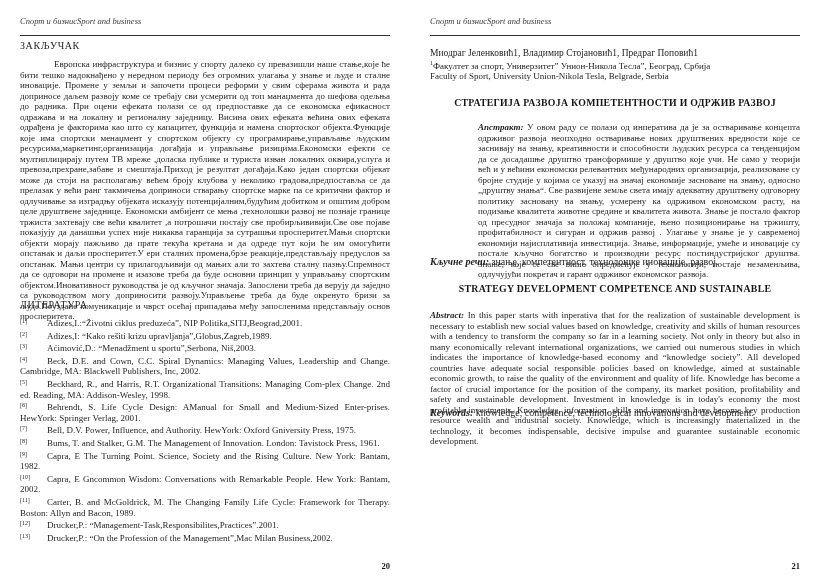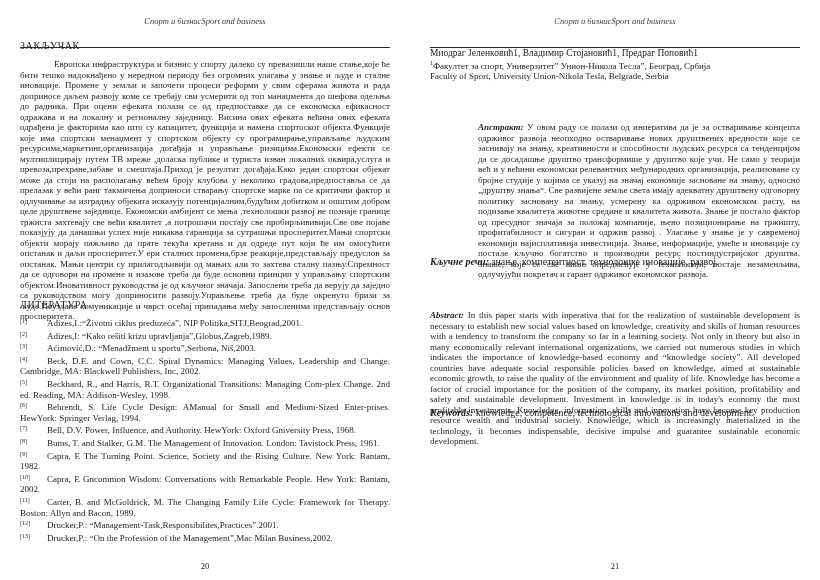--- a/index.html
+++ b/index.html
@@ -8,23 +8,23 @@
     font-family:"Liberation Serif", serif; color:#232323;
     -webkit-font-smoothing:antialiased;
   }
   .sheet { position:relative; width:820px; height:580px; background:#fff; }
   .page { position:absolute; top:0; width:370px; height:580px; }
   #left-page  { left:20px; }
   #right-page { left:430px; }
 
   .page-header {
     position:absolute; top:16px; left:0; right:0;
-    display:flex; justify-content:center; align-items:flex-end;
+    display:flex; justify-content:flex-start; align-items:flex-end;
     font-style:italic; font-size:8.5px; color:#3a3a3a;
-    border-bottom:1px solid #2e2e2e; padding-bottom:21px;
+    border-bottom:1px solid #2e2e2e; padding-bottom:9px;
   }
 
   .section-heading {
     position:absolute; left:0;
     font-size:10px; letter-spacing:0.6px; color:#1e1e1e;text-align:center;
   }
 
   .body-text {
     position:absolute; left:0; right:0;
     font-size:9px; line-height:10.5px; text-align:justify; color:#1f1f1f;
@@ -43,22 +43,22 @@
   .paper-title {
     position:absolute; left:0; right:0; text-align:center;
     font-size:9.8px; font-weight:bold; letter-spacing:0.3px; color:#161616;
   }
 
   .lbl { font-weight:bold; font-style:italic; }
 
   .keywords-line { position:absolute; left:0; right:0; font-size:10px; line-height:10.5px; color:#1f1f1f; }
 
   .page-number {
-    position:absolute; bottom:9px; left:0; right:0; text-align:center;
-    font-size:8.5px; font-weight:normal; color:#1a1a1a;
+    position:absolute; bottom:9px; left:0; right:0; text-align:right;
+    font-size:8.5px; font-weight:bold; color:#1a1a1a;
   }
 </style>
 </head>
 <body>
 
 <div class="sheet">
 
   <div class="page" id="left-page">
 
     <div class="page-header">
@@ -71,22 +71,22 @@
     <div class="body-text indent" style="top:59px;">Европска инфраструктура и бизнис у спорту далеко су превазишли наше стање,које ће бити тешко надокнађено у нередном периоду без огромних улагања у знање и људе и сталне иновације. Промене у земљи и започети процеси реформи у свим сферама живота и рада доприносе даљем развоју коме се требају сви усмерити од топ манаџмента до шефова одељња до радника. При оцени ефеката полази се од предпоставке да се економска ефикасност одражава и на локалну и регионалну заједницу. Висина ових ефеката већина ових ефеката одрађена је  факторима као што су капацитет, функција и намена спортоског објекта.Функције које има спортски менаџмент у спортском објекту су програмирање,управљање људским ресурсима,маркетинг,организација догађаја и управљање ризицима.Економски ефекти се мултиплицирају путем ТВ мреже ,доласка публике и туриста изван локалних оквира,услуга и превоза,прехране,забаве и смештаја.Приход је резултат догађаја.Како један спортски објекат може да стоји на располагању већем броју клубова у неколико градова,предпоставља се да прелазак у већи ранг такмичења доприноси стварању спортске марке па се критични фактор  и одлучивање за изградњу објеката исказују потенцијалним,будућим добитком и општим добром целе друштвене заједнице. Економски амбијент се мења ,технолошки развој не познаје границе тржиста захтевају све већи квалитет ,а потрошачи постају све пробирљививији.Све ове појаве показјују да данашњи успех није никаква гаранција за сутрашњи просперитет.Мањи спортски објекти морају пажљиво да прате текућа кретана и да одреде пут који ће им омогућити опстанак и даљи просперитет.У ери сталних промена,брзе реакције,представљају предуслов за опстанак. Мањи центри су прилагодљивији од мањих али то захтева сталну пазњу.Спремност да се одговори на  промене и изазове треба да буде основни принцип у управљању спортским објектом.Иновативност руководства је од кључног значаја. Запослени треба да верују да заједно са руководством могу доприносити развоју.Управљење треба да буде окренуто бризи за људе.Поуздане комуникације и чврст осећај припадања међу запосленима представљају основ просперитета.</div>
 
     <div class="section-heading" style="top:299px;">ЛИТЕРАТУРА</div>
 
     <div class="body-text" style="top:316px;">
       <div class="ref"><sup class="refnum">[1]</sup><span>Adizes,I.:“Životni ciklus preduzeća”, NIP Politika,SITJ,Beograd,2001.</span></div>
       <div class="ref"><sup class="refnum">[2]</sup><span>Adizes,I: “Kako rešiti krizu upravljanja”,Globus,Zagreb,1989.</span></div>
       <div class="ref"><sup class="refnum">[3]</sup><span>Aćimović,D.: “Menadžment u sportu”,Serbona, Niš,2003.</span></div>
       <div class="ref"><sup class="refnum">[4]</sup><span>Beck, D.E. and Cown, C.C. Spiral Dynamics: Managing Values, Leadership and Change. Cambridge, MA: Blackwell Publishers, Inc, 2002.</span></div>
       <div class="ref"><sup class="refnum">[5]</sup><span>Beckhard, R., and Harris, R.T. Organizational Transitions: Managing Com-plex Change. 2nd ed. Reading, MA: Addison-Wesley, 1998.</span></div>
-      <div class="ref"><sup class="refnum">[6]</sup><span>Behrendt, S. Life Cycle Design: AManual for Small and Medium-Sized Enter-prises. HewYork: Springer Verlag, 1994.</span></div>
-      <div class="ref"><sup class="refnum">[7]</sup><span>Bell, D.V. Power, Influence, and Authority. HewYork: Oxford Gniversity Press, 1968.</span></div>
+      <div class="ref"><sup class="refnum">[6]</sup><span>Behrendt, S. Life Cycle Design: AManual for Small and Medium-Sized Enter-prises. HewYork: Springer Verlag, 2001.</span></div>
+      <div class="ref"><sup class="refnum">[7]</sup><span>Bell, D.V. Power, Influence, and Authority. HewYork: Oxford Gniversity Press, 1975.</span></div>
       <div class="ref"><sup class="refnum">[8]</sup><span>Bums, T. and Stalker, G.M. The Management of Innovation. London: Tavistock Press, 1961.</span></div>
       <div class="ref"><sup class="refnum">[9]</sup><span>Capra, E The Turning Point. Science, Society and the Rising Culture. New York: Bantam, 1982.</span></div>
       <div class="ref"><sup class="refnum">[10]</sup><span>Capra, E Gncommon Wisdom: Conversations with Remarkable People. Hew York: Bantam, 2002.</span></div>
       <div class="ref"><sup class="refnum">[11]</sup><span>Carter, B. and McGoldrick, M. The Changing Family Life Cycle: Framework for Therapy. Boston: Allyn and Bacon, 1989.</span></div>
       <div class="ref"><sup class="refnum">[12]</sup><span>Drucker,P.: “Management-Task,Responsibilites,Practices”.2001.</span></div>
       <div class="ref"><sup class="refnum">[13]</sup><span>Drucker,P.: “On the Profession of the Management”,Mac Milan Business,2002.</span></div>
     </div>
 
     <div class="page-number">20</div>
   </div>
@@ -97,31 +97,33 @@
       <span>Спорт и бизнис</span>
       <span>Sport and business</span>
     </div>
 
     <div class="authors-line" style="top:48px;">Миодраг Јеленковић1, Владимир Стојановић1, Предраг Поповић1</div>
 
     <div class="affil-line" style="top:60px;"><sup>1</sup><span>Факултет за спорт, Универзитет” Унион-Никола Тесла”, Београд, Србија</span></div>
 
     <div class="affil-line" style="top:71px;">Faculty of Sport, University Union-Nikola Tesla, Belgrade, Serbia</div>
 
+    <div class="paper-title" style="top:97px;">СТРАТЕГИЈА РАЗВОЈА  КОМПЕТЕНТНОСТИ  И ОДРЖИВ РАЗВОЈ</div>
 
     <div class="body-text" style="top:122px;margin-left:48px;">
       <span class="lbl">Апстракт:</span>
       <span>У овом раду се полази од инператива да је за остваривање концепта одрживог развоја неопходно  остваривање нових друштвених вредности које се заснивају на знању, креативности и способности људских ресурса са тенденцијом да се досадашње друштво трансформише у друштво које учи. Не само у теорији већ и у већини економски релевантних међународних организација, реализоване су бројне студије у којима се указуј на  значај економије засноване на знању, односно „друштву знања“. Све развијене земље света имају адекватну друштвену одговорну политику засновану на знању, усмерену ка одрживом економском  расту, на подизање квалитета животне средине и квалитета живота. Знање је постало фактор од пресудног значаја за положај компаније, њено позиционирање на тржишту, профитабилност и сигуран и одржив развој . Улагање у знање је у савременој економији најисплативија инвестиција. Знање, информације, умеће и иновације су постале кључно богатство и производни ресурс постиндустријског друштва. Знање, које се све више опредмећује у технологији, постаје незаменљива, одлучујући покретач и гарант одрживог економског развоја.</span>
     </div>
 
     <div class="keywords-line" style="top:257px;">
       <span class="lbl">Кључне речи:</span>
       <span>знање, компетентност, технолошке иновације,  развој.</span>
     </div>
 
+    <div class="paper-title" style="top:283px;">STRATEGY DEVELOPMENT COMPETENCE AND SUSTAINABLE</div>
 
     <div class="body-text" style="top:310px;">
       <span class="lbl">Abstract:</span>
       <span>In this paper starts with inperativa that for the realization of sustainable development is necessary to establish new social values based on knowledge, creativity and skills of human resources with a tendency to transform the company so far in a learning society. Not only in theory but also in many economically relevant international organizations, we carried out numerous studies in which indicates the importance of knowledge-based economy and “knowledge society”. All developed countries have adequate social responsible policies based on knowledge, aimed at sustainable economic growth, to raise the quality of the environment and quality of life. Knowledge has become a factor of crucial importance for the position of the company, its market position, profitability and safety and sustainable development. Investment in knowledge is in today's economy the most profitable investments. Knowledge, information, skills and innovation have become key production resource wealth and industrial society. Knowledge, which is increasingly materialized in the technology, it becomes indispensable, decisive impulse and guarantee sustainable economic development.</span>
     </div>
 
     <div class="keywords-line" style="top:408px;">
       <span class="lbl">Keywords:</span>
       <span>knowledge, competence, technological innovations and development.</span>
     </div>

